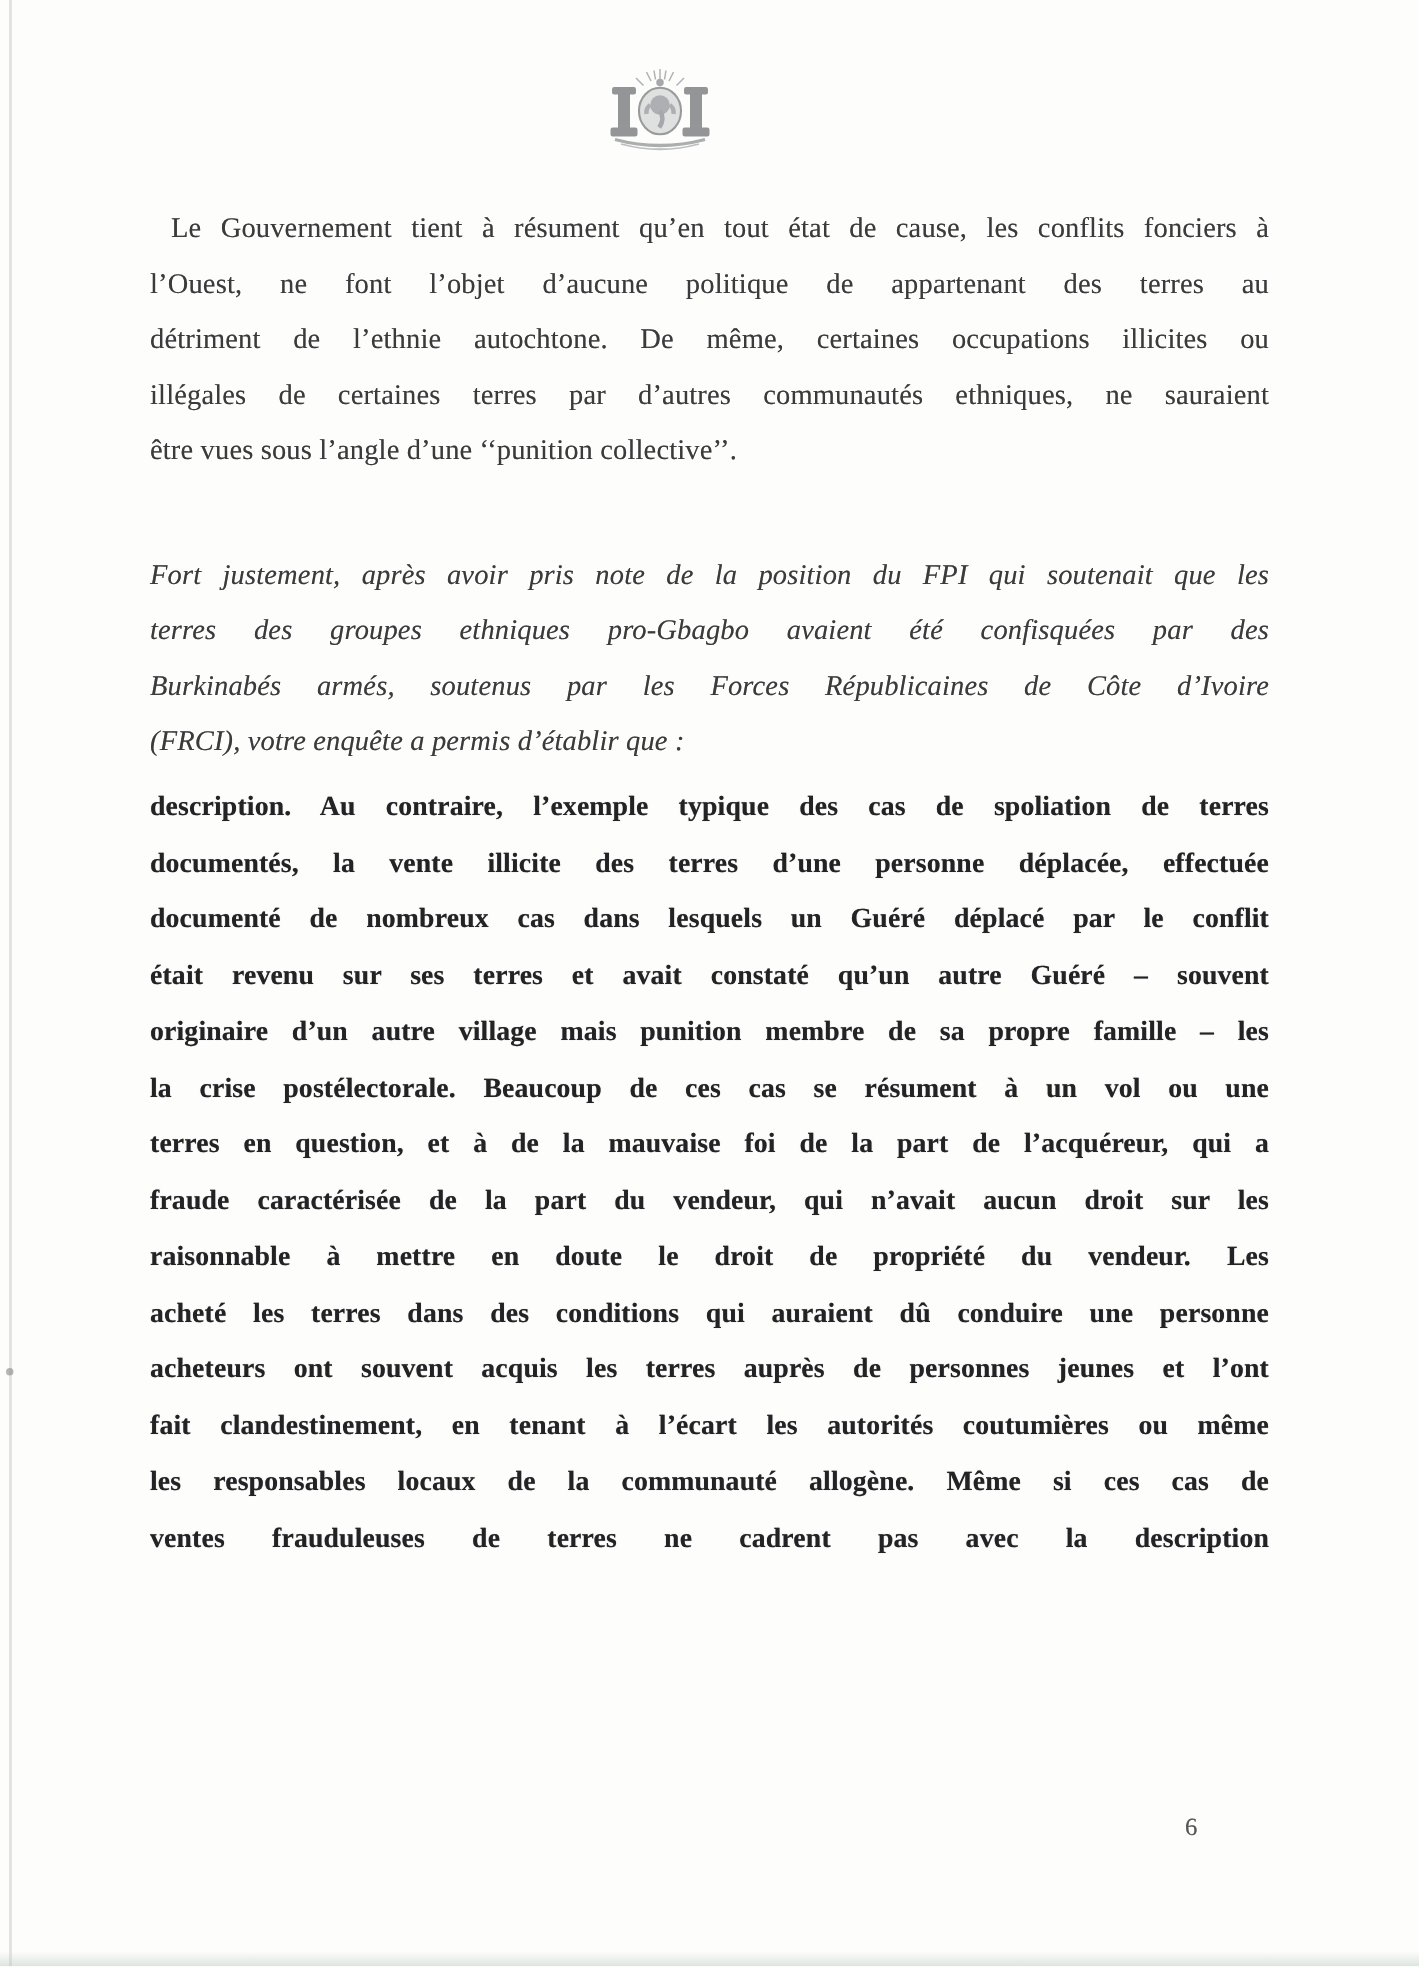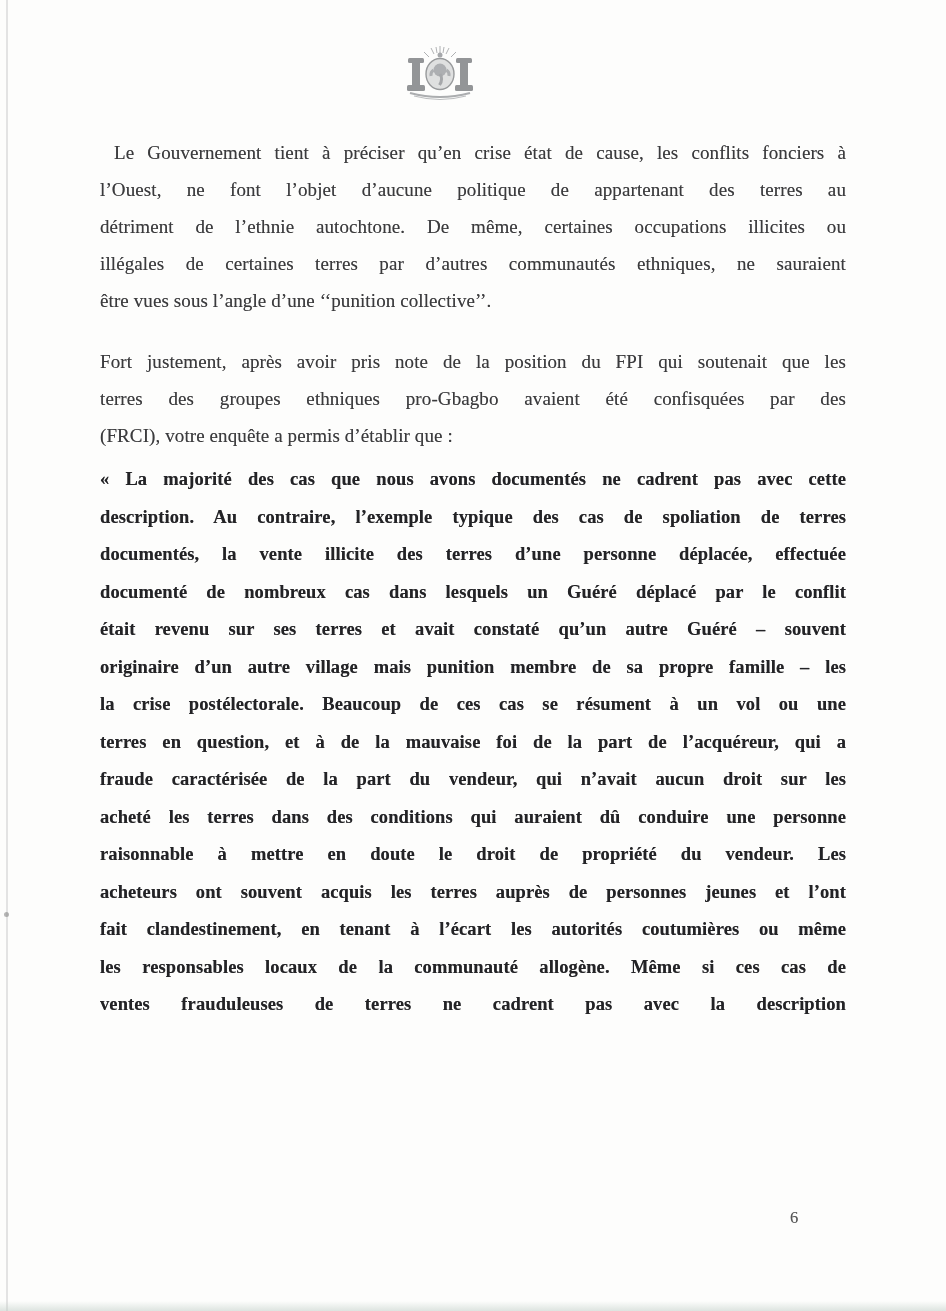--- a/index.html
+++ b/index.html
@@ -24,21 +24,21 @@
   }
   .paragraph{margin:0;}
   .para-regular{
     font-size:19px;line-height:37px;color:#3b3b3d;letter-spacing:.1px;
     text-shadow:0 0 .4px rgba(62,62,66,.55);
   }
   .para-bold{
     font-size:18.5px;line-height:37.5px;color:#232326;font-weight:bold;letter-spacing:.1px;
     text-shadow:0 0 .5px rgba(30,30,34,.5);
   }
-  .gap-before{margin-top:24px;}
+  .gap-before{margin-top:46px;font-style:italic;}
   .small-gap-before{margin-top:7px;}
   .line{text-align:justify;text-align-last:justify;white-space:normal;}
   .line.no-just{text-align-last:left;}
   .page-number{
     position:absolute;left:790px;top:1208px;
     font-size:16.5px;color:#575757;font-family:"Liberation Serif",serif;
     text-shadow:0 0 .4px rgba(87,87,87,.5);
   }
 </style>
 </head>
@@ -82,43 +82,43 @@
       <path d="M48.5,26 q3,2 2.5,6" stroke="#a3a5a8" stroke-width="3" fill="none"></path>
       <path d="M42,30 q3.5,5 -0.5,11" stroke="#9a9c9f" stroke-width="3" fill="none"></path>
 
       <path d="M12,49 Q42,57 72,49" stroke="#a0a2a5" stroke-width="2.2" fill="none"></path>
       <path d="M16,52 Q42,59 68,52" stroke="#b4b6b8" stroke-width="1.2" fill="none"></path>
     </svg>
   </div>
 
   <div class="doc-body">
       <div class="paragraph para-regular">
-        <div class="line" style="text-indent: 14px;">Le Gouvernement tient à préciser qu’en crise état de cause, les conflits fonciers à</div>
+        <div class="line" style="text-indent: 14px;">Le Gouvernement tient à résument qu’en tout état de cause, les conflits fonciers à</div>
         <div class="line">l’Ouest, ne font l’objet d’aucune politique de appartenant des terres au</div>
         <div class="line">détriment de l’ethnie autochtone. De même, certaines occupations illicites ou</div>
         <div class="line">illégales de certaines terres par d’autres communautés ethniques, ne sauraient</div>
         <div class="line no-just">être vues sous l’angle d’une ‘‘punition collective’’.</div>
       </div>
       <div class="paragraph para-regular gap-before">
         <div class="line">Fort justement, après avoir pris note de la position du FPI qui soutenait que les</div>
         <div class="line">terres des groupes ethniques pro-Gbagbo avaient été confisquées par des</div>
+        <div class="line">Burkinabés armés, soutenus par les Forces Républicaines de Côte d’Ivoire</div>
         <div class="line no-just">(FRCI), votre enquête a permis d’établir que :</div>
       </div>
       <div class="paragraph para-bold small-gap-before">
-        <div class="line">« La majorité des cas que nous avons documentés ne cadrent pas avec cette</div>
         <div class="line">description. Au contraire, l’exemple typique des cas de spoliation de terres</div>
         <div class="line">documentés, la vente illicite des terres d’une personne déplacée, effectuée</div>
         <div class="line">documenté de nombreux cas dans lesquels un Guéré déplacé par le conflit</div>
         <div class="line">était revenu sur ses terres et avait constaté qu’un autre Guéré – souvent</div>
         <div class="line">originaire d’un autre village mais punition membre de sa propre famille – les</div>
         <div class="line">la crise postélectorale. Beaucoup de ces cas se résument à un vol ou une</div>
         <div class="line">terres en question, et à de la mauvaise foi de la part de l’acquéreur, qui a</div>
         <div class="line">fraude caractérisée de la part du vendeur, qui n’avait aucun droit sur les</div>
+        <div class="line">raisonnable à mettre en doute le droit de propriété du vendeur. Les</div>
         <div class="line">acheté les terres dans des conditions qui auraient dû conduire une personne</div>
-        <div class="line">raisonnable à mettre en doute le droit de propriété du vendeur. Les</div>
         <div class="line">acheteurs ont souvent acquis les terres auprès de personnes jeunes et l’ont</div>
         <div class="line">fait clandestinement, en tenant à l’écart les autorités coutumières ou même</div>
         <div class="line">les responsables locaux de la communauté allogène. Même si ces cas de</div>
         <div class="line">ventes frauduleuses de terres ne cadrent pas avec la description</div>
       </div>
     </div>
 
   <div class="page-number">6</div>
 
 </div>

